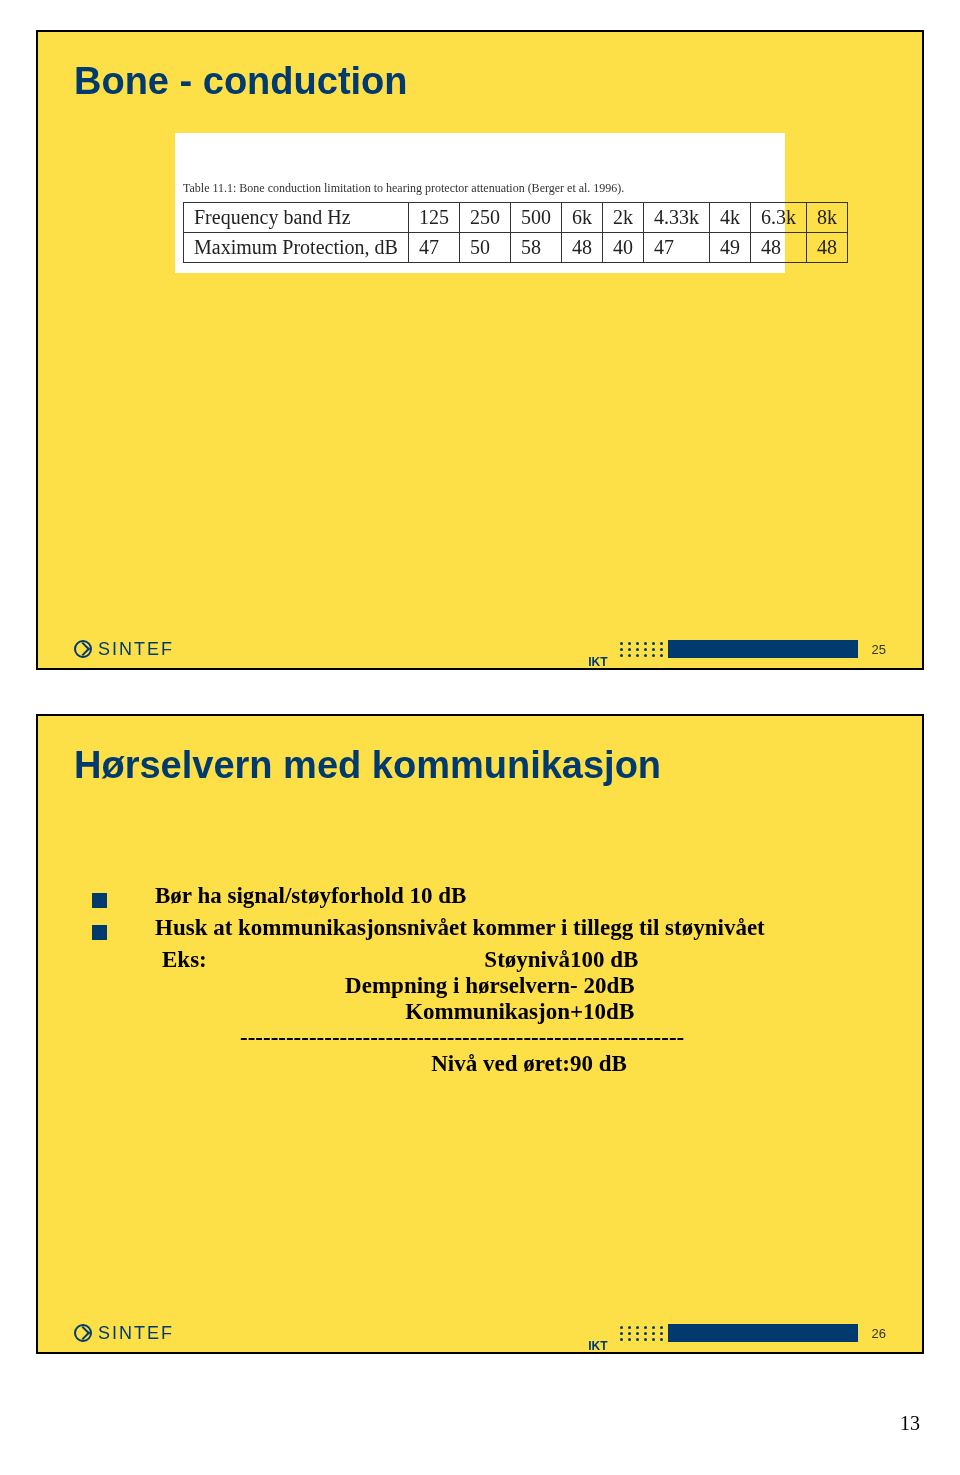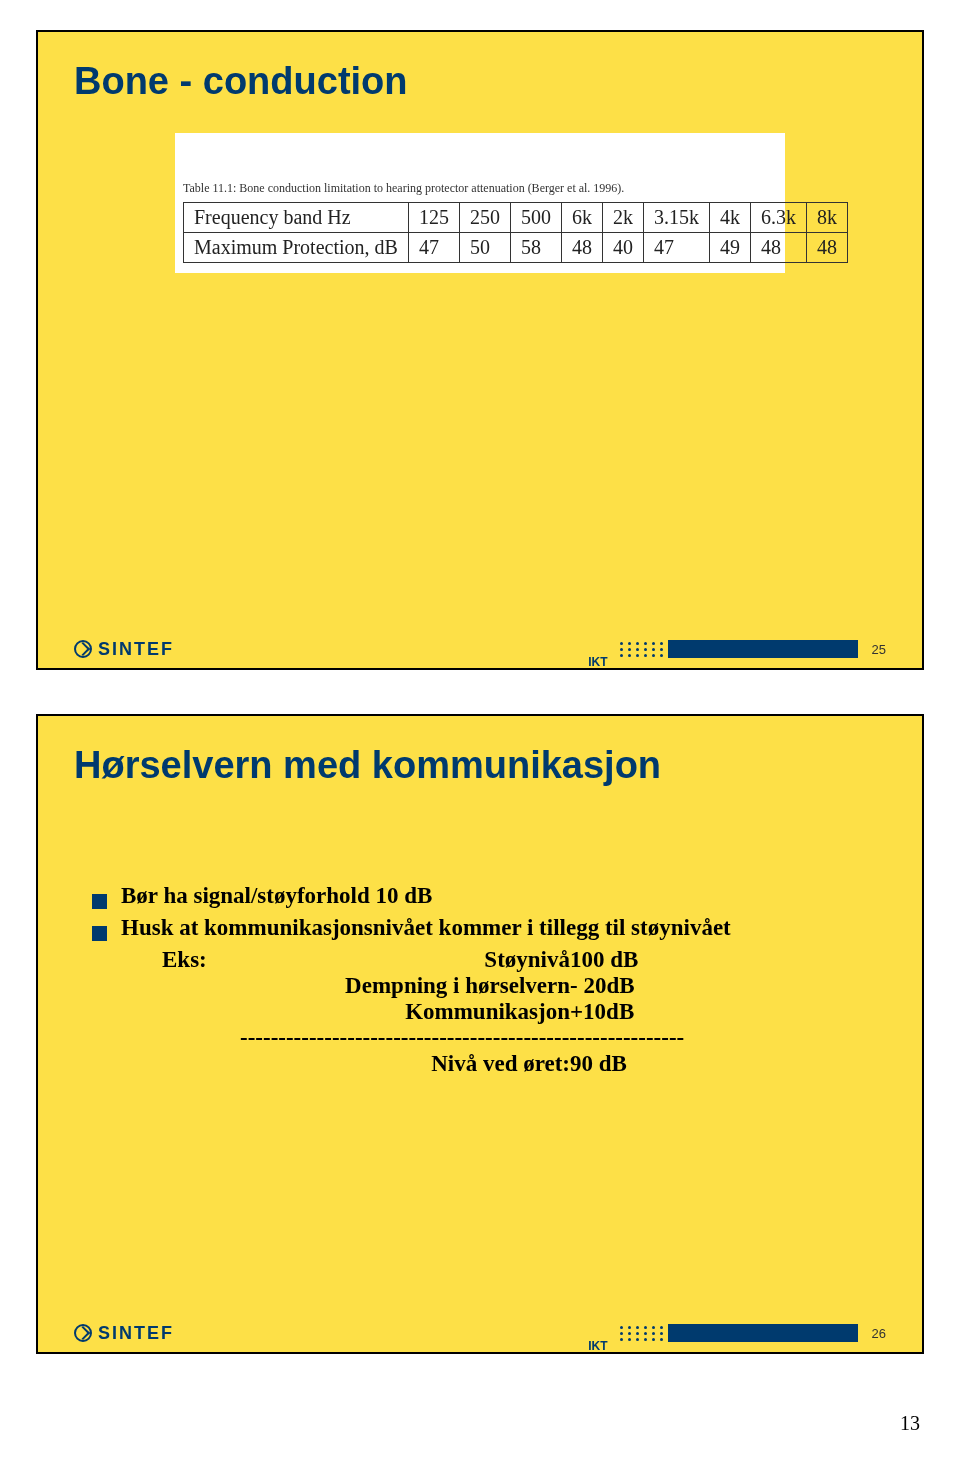--- a/index.html
+++ b/index.html
@@ -60,21 +60,21 @@
     display: flex;
     align-items: center;
     height: 38px;
     padding: 0 36px;
   }
   .sintef-logo {
     display: flex;
     align-items: center;
     gap: 6px;
     font-family: Arial, Helvetica, sans-serif;
-    font-weight: bold;
+    font-weight: normal;
     color: #003a6e;
     letter-spacing: 2px;
     font-size: 18px;
   }
   .sintef-logo .circle {
     width: 18px; height: 18px;
     border: 2px solid #003a6e;
     border-radius: 50%;
     display: inline-flex;
     align-items: center;
@@ -130,22 +130,23 @@
     color: #333;
   }
   
   .bullets {
     margin-top: 96px;
     padding-left: 18px;
     font-size: 23px;
   }
   .bullet-row {
     display: flex;
-    align-items: flex-end;
+    align-items: center;
     margin-bottom: 6px;
+    gap: 34px;
   }
   .sq {
     width: 15px; height: 15px;
     background: #003a6e;
     flex: 0 0 15px;
     margin-top: 8px;
     margin-right: 14px;
   }
   .bullet-text { font-weight: bold; }
   .eks-block {
@@ -183,21 +184,21 @@
       <div class="tbl-caption">Table 11.1: Bone conduction limitation to hearing protector attenuation (Berger et al. 1996).</div>
       <table class="tbl">
         <tbody>
             <tr>
           <td class="rowlab">Frequency band Hz</td>
           <td>125</td>
           <td>250</td>
           <td>500</td>
           <td>6k</td>
           <td>2k</td>
-          <td>3.15k</td>
+          <td>4.33k</td>
           <td>4k</td>
           <td>6.3k</td>
           <td>8k</td>
         </tr>
         <tr>
           <td class="rowlab">Maximum Protection, dB</td>
           <td>47</td>
           <td>50</td>
           <td>58</td>
           <td>48</td>

